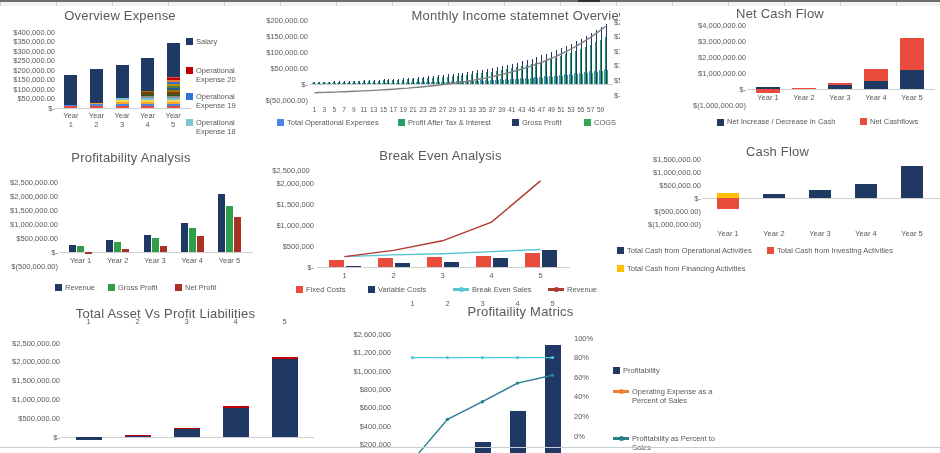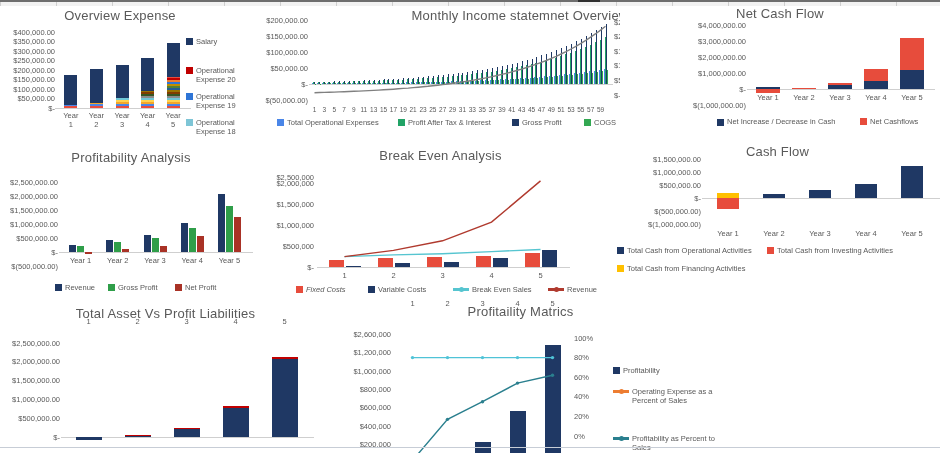--- a/index.html
+++ b/index.html
@@ -462,21 +462,21 @@
           <div class="chip box" style="background: rgb(47, 158, 73);"></div>
           <div style="white-space: nowrap;">Gross Profit</div>
         </div>
         <div class="leg" style="left: 175px; top: 143px;">
           <div class="chip box" style="background: rgb(169, 50, 38);"></div>
           <div style="white-space: nowrap;">Net Profit</div>
         </div>
       </div>
       <div class="chart" style="left: 268px; top: 140px; width: 345px; height: 160px;">
         <div class="ct" style="top: 8px; left: 0px; width: 345px;">Break Even Analysis</div>
-        <div class="ytick" style="left: 0px; width: 46px; top: 33px;">$2,500,000</div>
+        <div class="ytick" style="left: 0px; width: 46px; top: 26px; text-align: center;">$2,500,000</div>
         <div class="ytick" style="left: 0px; width: 46px; top: 39.3px;">$2,000,000</div>
         <div class="ytick" style="left: 0px; width: 46px; top: 60.1px;">$1,500,000</div>
         <div class="ytick" style="left: 0px; width: 46px; top: 80.9px;">$1,000,000</div>
         <div class="ytick" style="left: 0px; width: 46px; top: 101.7px;">$500,000</div>
         <div class="ytick" style="left: 0px; width: 46px; top: 122.5px;">$-</div>
         <div class="axis" style="left: 49px; width: 253px; top: 127px;"></div>
         <div class="bar" style="left: 60.5px; width: 15px; top: 119.512px; height: 7.488px; background: rgb(231, 76, 60);"></div>
         <div class="bar" style="left: 77.5px; width: 15px; top: 125.752px; height: 1.248px; background: rgb(31, 56, 100);"></div>
         <div class="bar" style="left: 109.5px; width: 15px; top: 118.264px; height: 8.736px; background: rgb(231, 76, 60);"></div>
         <div class="bar" style="left: 126.5px; width: 15px; top: 123.256px; height: 3.744px; background: rgb(31, 56, 100);"></div>
@@ -490,21 +490,21 @@
           <polyline points="76.5,116.6 125.5,114.9 174.5,113.7 223.5,111.6 272.5,109.5" fill="none" stroke="#56c5d0" stroke-width="1.4"></polyline>
           <polyline points="76.5,116.6 125.5,110.4 174.5,100.8 223.5,82.1 272.5,40.9" fill="none" stroke="#b03a2e" stroke-width="1.4"></polyline>
         </svg>
         <div class="xlab" style="left: 60.5px; width: 32px; top: 132px;">1</div>
         <div class="xlab" style="left: 109.5px; width: 32px; top: 132px;">2</div>
         <div class="xlab" style="left: 158.5px; width: 32px; top: 132px;">3</div>
         <div class="xlab" style="left: 207.5px; width: 32px; top: 132px;">4</div>
         <div class="xlab" style="left: 256.5px; width: 32px; top: 132px;">5</div>
         <div class="leg" style="left: 28px; top: 145px;">
           <div class="chip box" style="background: rgb(231, 76, 60);"></div>
-          <div style="white-space: nowrap; font-style: italic;">Fixed Costs</div>
+          <div style="white-space: nowrap;">Fixed Costs</div>
         </div>
         <div class="leg" style="left: 100px; top: 145px;">
           <div class="chip box" style="background: rgb(31, 56, 100);"></div>
           <div style="white-space: nowrap;">Variable Costs</div>
         </div>
         <div class="leg" style="left: 185px; top: 145px;">
           <div class="chip line" style="background: rgb(86, 197, 208);">
             <div class="mk" style="background: rgb(86, 197, 208);"></div>
           </div>
           <div style="white-space: nowrap;">Break Even Sales</div>

